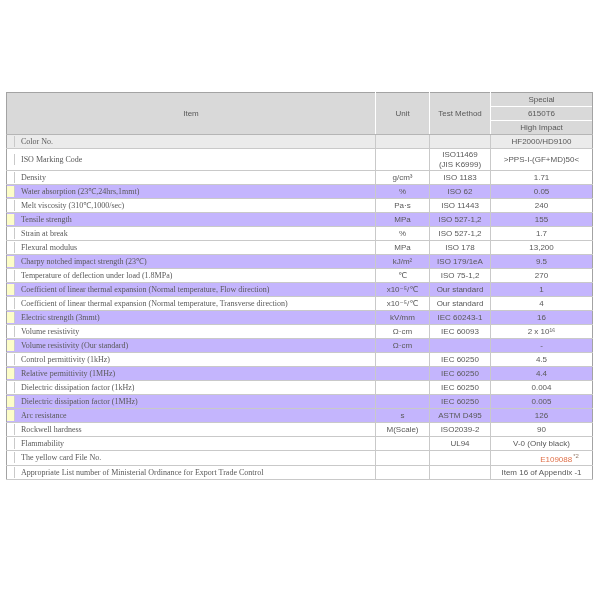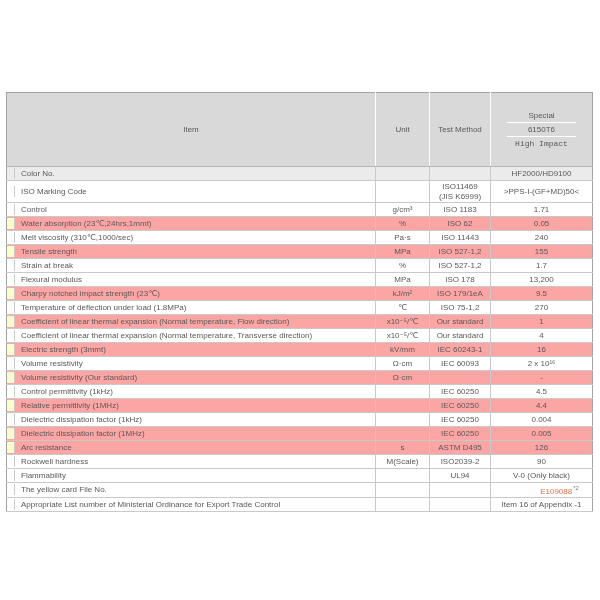--- a/index.html
+++ b/index.html
@@ -17,41 +17,41 @@
     border:1px solid #a3a3a3;
   }
   col.c1{width:369px;} col.c2{width:54px;} col.c3{width:61px;} col.c4{width:102px;}
   
   thead th{
     background:#d9d9d9;font-weight:normal;color:#595959;
     border-left:1px solid #ffffff;border-bottom:1px solid #b5b5b5;
     text-align:center;vertical-align:middle;padding:8px;
   }
   thead th:first-child{border-left:none;}
-  th.special-col{padding:16px;}
+  th.special-col{padding:0;}
   .special-sub{height:13px;line-height:13px;border-bottom:1px solid #ffffff;}
-  .special-sub:last-child{border-bottom:none;font-family:Liberation Mono, monospace;}
+  .special-sub:last-child{border-bottom:none;}
   
   tbody td{
     border:1px solid #c9c9c9;border-top:none;
     text-align:center;vertical-align:middle;
     padding:0;overflow:hidden;white-space:nowrap;
   }
   tbody td:first-child{border-left:none;}
   tbody td:last-child{border-right:none;}
   tr.h-normal{height:14px;}
   tr.h-tall{height:22px;}
   td.c-item{text-align:left;}
-  .row-inner{display:flex;height:100%;align-items:flex-end;}
+  .row-inner{display:flex;height:100%;align-items:flex-end;font-family:Liberation Serif, serif;}
   .row-marker{width:7px;align-self:stretch;border-right:1px solid #c9c9c9;flex:none;}
   .item-label{padding-left:6px;}
   td.c-method{white-space:pre-line;line-height:10px;}
   
   tr.bg-white td{background:#ffffff;} tr.bg-white .row-marker{background:#ffffff;}
-  tr.bg-yellow td{background:#fca5a5;} tr.bg-yellow .row-marker{background:#fdfdc9;}
+  tr.bg-yellow td{background:#c4b5fd;} tr.bg-yellow .row-marker{background:#fdfdc9;}
   tr.bg-gray td{background:#ebebeb;}  tr.bg-gray .row-marker{background:#ebebeb;}
   .val-orange{color:#e0714a;padding-left:36px;}
   sup.value-suffix{font-size:6px;color:#937a6a;margin-left:1px;}
   sup.value-suffix:empty{display:none;}
 </style>
 </head>
 <body>
 
 <div class="table-wrap">
   <table class="spec">
@@ -94,21 +94,21 @@
     </td>
     <td class="c-unit"></td>
     <td class="c-method">ISO11469
 (JIS K6999)</td>
     <td class="c-value"><span>&gt;PPS-I-(GF+MD)50&lt;</span></td>
   </tr>
         <tr class="bg-white h-normal">
     <td class="c-item">
       <div class="row-inner">
         <div class="row-marker"></div>
-        <div class="item-label">Control</div>
+        <div class="item-label">Density</div>
       </div>
     </td>
     <td class="c-unit">g/cm³</td>
     <td class="c-method">ISO 1183</td>
     <td class="c-value"><span>1.71</span></td>
   </tr>
         <tr class="bg-yellow h-normal">
     <td class="c-item">
       <div class="row-inner">
         <div class="row-marker"></div>

